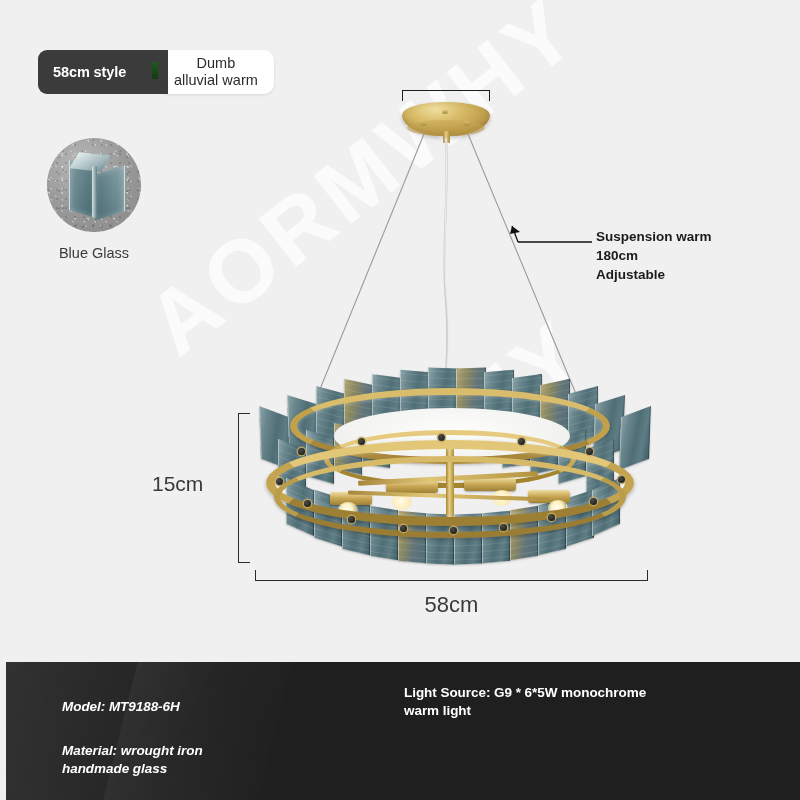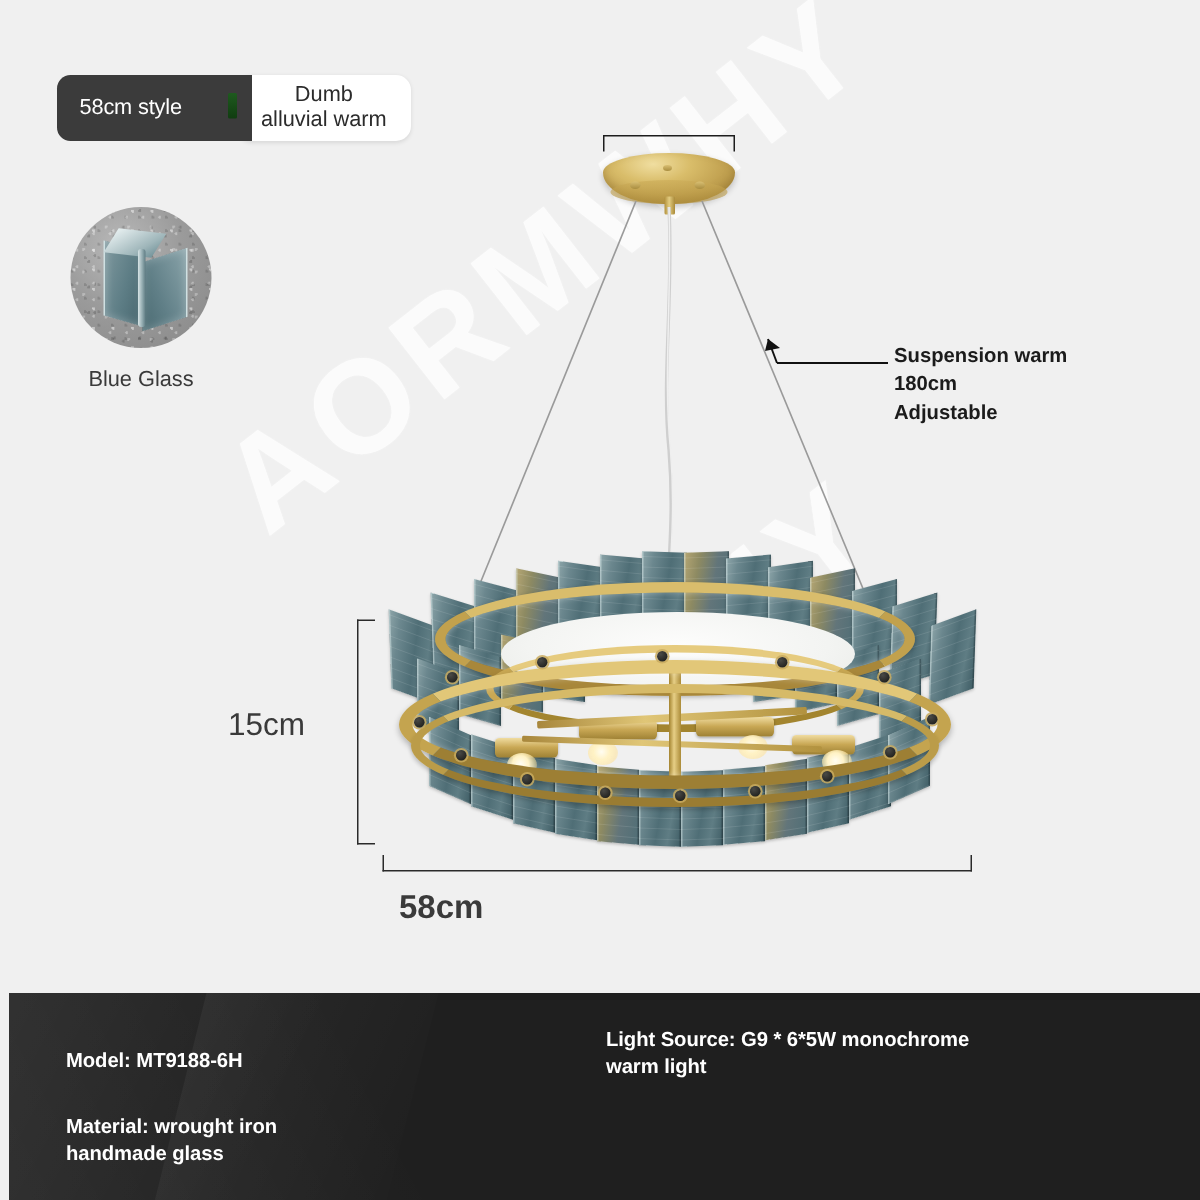--- a/index.html
+++ b/index.html
@@ -40,21 +40,21 @@
   .badge-wrap {
     position: absolute; left: 38px; top: 50px;
     display: flex; align-items: stretch;
     height: 44px;
   }
   .badge-dark {
     background: #3b3b3b;
     border-radius: 9px 0 0 9px;
     color: #fff;
     font-size: 14.5px;
-    font-weight: 400;
+    font-weight: 700;
     display: flex; align-items: center;
     padding: 0 14px 0 15px;
     position: relative;
     min-width: 130px;
     letter-spacing: -.1px;
   }
   .badge-glyph {
     position: absolute;
     right: 10px; top: 12px;
     width: 6px; height: 17px;
@@ -326,23 +326,23 @@
   }
   .dim-h {
     position: absolute;
     left: 255px; top: 570px;
     width: 393px; height: 11px;
     border-bottom: 1.6px solid #2a2a2a;
     border-left: 1.6px solid #2a2a2a;
     border-right: 1.6px solid #2a2a2a;
   }
   .dim-h-label {
-    position: absolute; left: 266px; top: 592px;
-    width: 393px; 
-    font-size: 22px; color: #3a3a3a; font-weight: 700;
+    position: absolute; left: 255px; top: 592px;
+    width: 393px; text-align: center;
+    font-size: 22px; color: #3a3a3a; font-weight: 400;
   }
 
   
   .footer {
     position: absolute;
     left: 0; top: 662px;
     width: 800px; height: 138px;
     background:
       linear-gradient(118deg, rgba(255,255,255,.055) 0%, rgba(255,255,255,0) 26%),
       linear-gradient(62deg, rgba(255,255,255,.045) 0%, rgba(255,255,255,0) 34%),
@@ -356,21 +356,21 @@
     width: 150px; height: 280px;
     background: linear-gradient(100deg, rgba(255,255,255,.05), rgba(255,255,255,0));
     transform: rotate(14deg);
   }
   .footer-edge {
     position: absolute; left: 0; top: 0;
     width: 6px; height: 138px;
     background: #f0f0f0;
   }
   .spec-col { position: absolute; color: #fff; }
-  .spec-left  { left: 44px;  top: 36px;  width: 320px; }
+  .spec-left  { left: 62px;  top: 36px;  width: 320px; font-style: italic; }
   .spec-right { left: 404px; top: 22px;  width: 372px; }
   .spec-line {
     font-size: 13.5px;
     font-weight: 700;
     line-height: 1.35;
     margin-bottom: 26px;
     letter-spacing: -.05px;
   }
   .spec-line:last-child { margin-bottom: 0; }
   .spec-right .spec-line { margin-bottom: 30px; }

